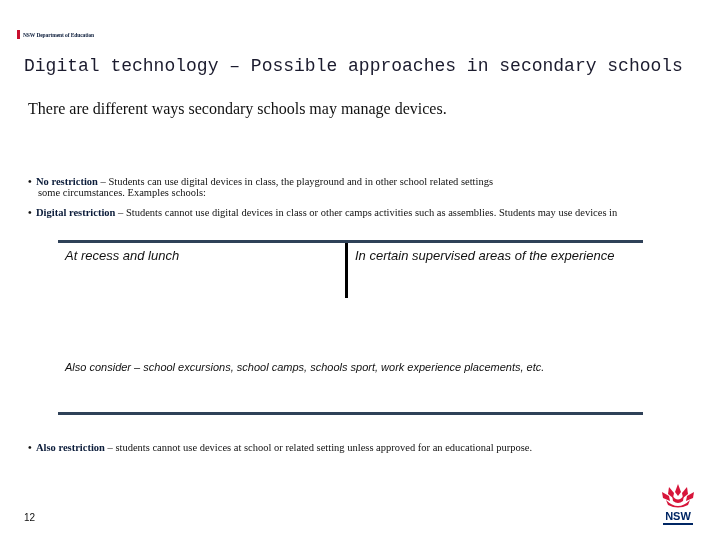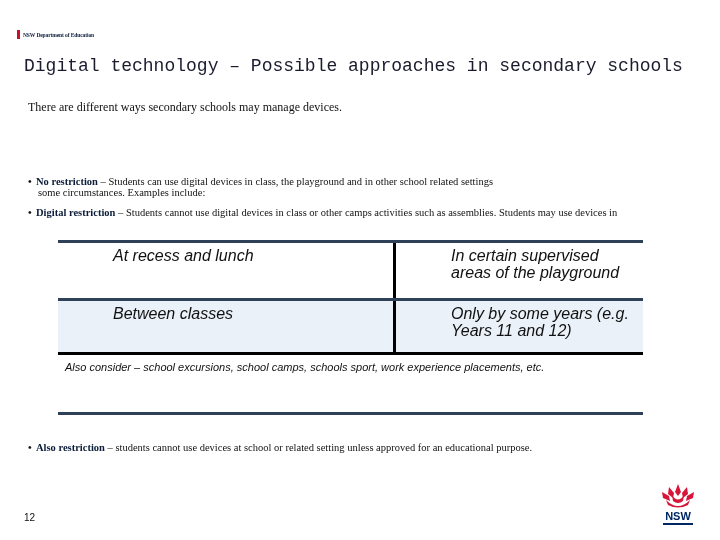--- a/index.html
+++ b/index.html
@@ -2,30 +2,30 @@
 <html><head>
   <meta charset="utf-8">
   <style>
     * { margin:0; padding:0; box-sizing:border-box; }
     html, body { width:720px; height:540px; background:#ffffff; overflow:hidden; }
     body { position:relative; font-family:"DejaVu Serif", serif; color:#1b1b2e; }
     .org { position:absolute; left:17px; top:30px; height:9px; display:flex; align-items:center; }
     .org-bar { width:3px; height:9px; background:#c8102e; margin-right:3px; }
     .org-label { font-family:"Liberation Serif", serif; font-weight:bold; font-size:5.5px; color:#0b1c3a; letter-spacing:-0.1px; }
     .title { position:absolute; left:24px; top:56px; font-family:Liberation Mono, monospace; font-size:18px; color:#1b1b2e; white-space:nowrap; }
-    .intro { position:absolute; left:28px; top:100px; font-family:"Liberation Serif", serif; font-size:12px; color:#111; white-space:nowrap; }
+    .intro { position:absolute; left:28px; top:100px; font-family:"Liberation Serif", serif; font-size:16px; color:#111; white-space:nowrap; }
     .bullet { position:absolute; left:28px; font-family:"Liberation Serif", serif; font-size:10.5px; color:#111; white-space:nowrap;margin-top:46px; }
     .bullet .dot { display:inline-block; width:8px; font-weight:bold; }
     .bullet b { color:#0b1c3a; font-weight:bold; }
     .cont { position:absolute; left:38px; top:187px; font-family:"Liberation Serif", serif; font-size:10.5px; color:#111; white-space:nowrap; }
     .tbl { position:absolute; left:58px; top:240px; width:585px; }
     .row { display:flex; position:relative; }
     .row1 { height:58px; border-top:3px solid #2f4158; background:#fff; }
     .row2 { height:57px; border-top:3px solid #2f4158; background:#eaf1f8; border-bottom:3px solid #000; }
-    .cell { font-family:"Liberation Sans", sans-serif; font-style:italic; font-size:16px; color:#111; line-height:17px; padding:4px 7px;margin-left:48px; }
+    .cell { font-family:"Liberation Sans", sans-serif; font-style:italic; font-size:13px; color:#111; line-height:17px; padding:4px 7px; }
     .c1 { width:290px; border-right:3px solid #000; }
     .c2 { flex:1; padding-left:7px; }
     .also { position:absolute; left:65px; top:359px; width:560px; font-family:"Liberation Sans", sans-serif; font-style:italic; font-size:11px; color:#111; line-height:17px; }
     .also-border { position:absolute; left:58px; top:412px; width:585px; height:3px; background:#2f4158; }
     .pageno { position:absolute; left:24px; top:512px; font-family:"Liberation Sans", sans-serif; font-size:10px; color:#111; }
     .logo { position:absolute; left:658px; top:482px; width:40px; height:46px; }
   </style>
 </head>
 <body>
 
@@ -38,30 +38,26 @@
 
 <div class="intro">There are different ways secondary schools may manage devices.</div>
 
 <div class="bullet" style="top:130px">
   <span class="dot">•</span><b>No restriction</b><span> – Students can use digital devices in class, the playground and in other school related settings</span>
 </div>
 
 <div class="bullet" style="top:161px">
   <span class="dot">•</span><b>Digital restriction</b><span> – Students cannot use digital devices in class or other camps activities such as assemblies. Students may use devices in</span>
 </div>
-<div class="cont">some circumstances. Examples include:</div>
+<div class="cont">some circumstances. Examples schools:</div>
 
 <div class="tbl">
   <div class="row row1">
     <div class="cell c1">At recess and lunch</div>
-    <div class="cell c2">In certain supervised areas of the playground</div>
-  </div>
-  <div class="row row2">
-    <div class="cell c1">Between classes</div>
-    <div class="cell c2">Only by some years (e.g. Years 11 and 12)</div>
+    <div class="cell c2">In certain supervised areas of the experience</div>
   </div>
 </div>
 
 <div class="also">Also consider – school excursions, school camps, schools sport, work experience placements, etc.</div>
 
 <div class="bullet" style="top:396px">
   <span class="dot">•</span><b>Also  restriction</b><span> – students cannot use devices at school or related setting unless approved for an educational purpose.</span>
 </div>
 
 <div class="also-border"></div>

